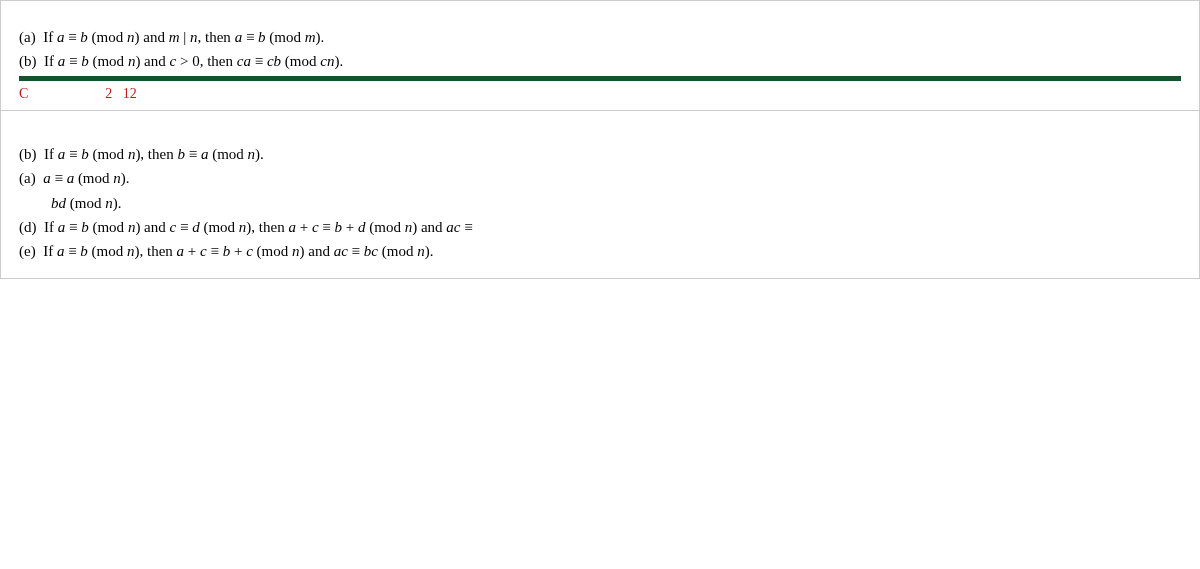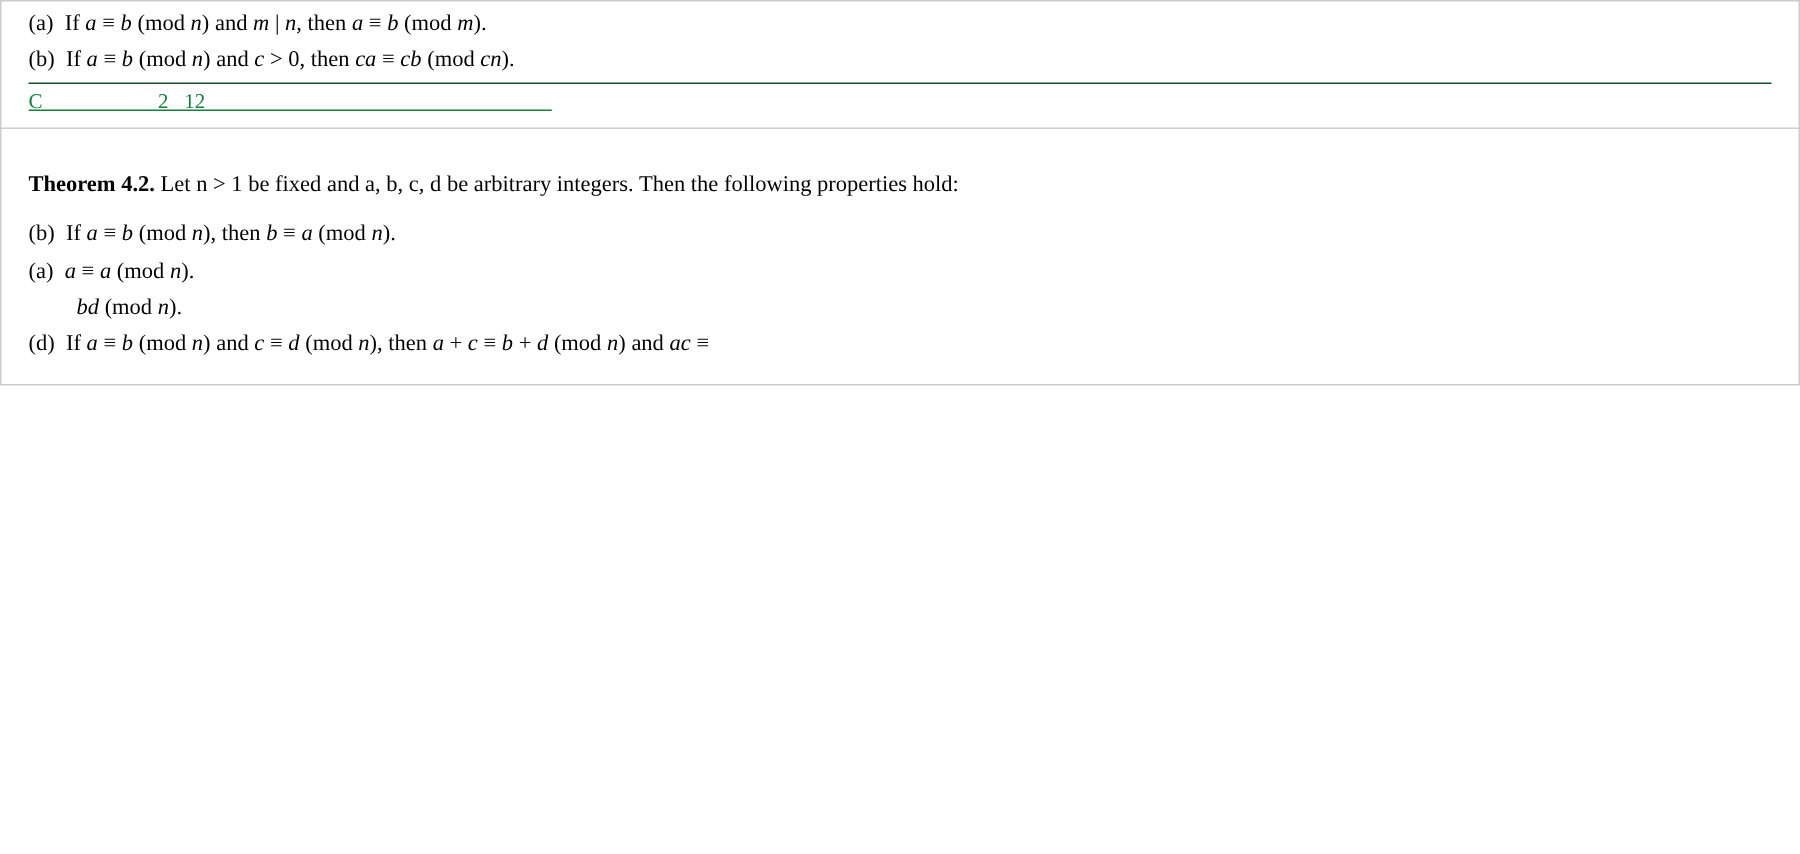--- a/index.html
+++ b/index.html
@@ -18,48 +18,47 @@
     }
 
     .page-container {
       width: 1200px;
       min-height: 569px;
       background: #ffffff;
       padding: 0;
     }
 
     .top-section {
-      padding: 4px 18px 6px 18px;
+      padding: 25px 18px 6px 18px;
       border: 1px solid #cccccc;
       background: #ffffff;
     }
 
     .theorem-section {
       padding: 14px 18px 14px 18px;
       border: 1px solid #cccccc;
       border-top: none;
       background: #ffffff;
       margin-top: 0;
     }
 
     .math-line {
       line-height: 1.55;
       margin-bottom: 1px;
     }
 
     .cut-line {
       line-height: 1.55;
-      color: #15803d;
-      border-top: 1px solid #14532d;
+      color: #b91c1c;
+      border-top: 5px solid #14532d;
       padding-top: 2px;
       margin-top: 2px;
       overflow: hidden;
       white-space: nowrap;
       font-size: 14px;
-      text-decoration: underline;
     }
 
     .theorem-title {
       font-weight: bold;
       display: inline;
     }
 
     .theorem-intro {
       margin-bottom: 10px;
       line-height: 1.55;
@@ -87,40 +86,40 @@
     </div>
     <div class="cut-line">
       C&nbsp;&nbsp;&nbsp;&nbsp;&nbsp;&nbsp;&nbsp;&nbsp;&nbsp;&nbsp;&nbsp;&nbsp;&nbsp;&nbsp;&nbsp;&nbsp;&nbsp;&nbsp;&nbsp;&nbsp;&nbsp;&nbsp;2&nbsp;&nbsp;&nbsp;12&nbsp;&nbsp;&nbsp;&nbsp;&nbsp;&nbsp;&nbsp;&nbsp;&nbsp;&nbsp;&nbsp;&nbsp;&nbsp;&nbsp;&nbsp;&nbsp;&nbsp;&nbsp;&nbsp;&nbsp;&nbsp;&nbsp;&nbsp;&nbsp;&nbsp;&nbsp;&nbsp;&nbsp;&nbsp;&nbsp;&nbsp;&nbsp;&nbsp;&nbsp;&nbsp;&nbsp;&nbsp;&nbsp;&nbsp;&nbsp;&nbsp;&nbsp;&nbsp;&nbsp;&nbsp;&nbsp;&nbsp;&nbsp;&nbsp;&nbsp;&nbsp;&nbsp;&nbsp;&nbsp;&nbsp;&nbsp;&nbsp;&nbsp;&nbsp;&nbsp;&nbsp;&nbsp;&nbsp;&nbsp;&nbsp;&nbsp;
     </div>
   </div>
 
   <div style="height: 12px; background: #ffffff; border-left: 1px solid #cccccc; border-right: 1px solid #cccccc;"></div>
 
   <div class="theorem-section">
 
-    <div class="theorem-intro">
-      <span class="theorem-title">Theorem 4.2.</span><span> Let n &gt; 1 be fixed and a, b, c, d be arbitrary integers. Then the following properties hold:</span>
-    </div>
 
     <div style="margin-top: 6px;">
 
       <div class="math-line">
         (b)&nbsp; If <i>a</i> ≡ <i>b</i> (mod <i>n</i>), then <i>b</i> ≡ <i>a</i> (mod <i>n</i>).
       </div>
 
       <div class="math-line">
         (a)&nbsp; <i>a</i> ≡ <i>a</i> (mod <i>n</i>).
       </div>
 
 
       <div class="math-line indent">
         <i>bd</i> (mod <i>n</i>).
       </div>
       <div class="math-line">
         (d)&nbsp; If <i>a</i> ≡ <i>b</i> (mod <i>n</i>) and <i>c</i> ≡ <i>d</i> (mod <i>n</i>), then <i>a</i> + <i>c</i> ≡ <i>b</i> + <i>d</i> (mod <i>n</i>) and <i>ac</i> ≡
       </div>
 
+      <div class="math-line">
+        (e)&nbsp; If <i>a</i> ≡ <i>b</i> (mod <i>n</i>), then <i>a</i> + <i>c</i> ≡ <i>b</i> + <i>c</i> (mod <i>n</i>) and <i>ac</i> ≡ <i>bc</i> (mod <i>n</i>).
+      </div>
 
 
     </div>
   </div>
 
 </div>
 
 </body></html>

